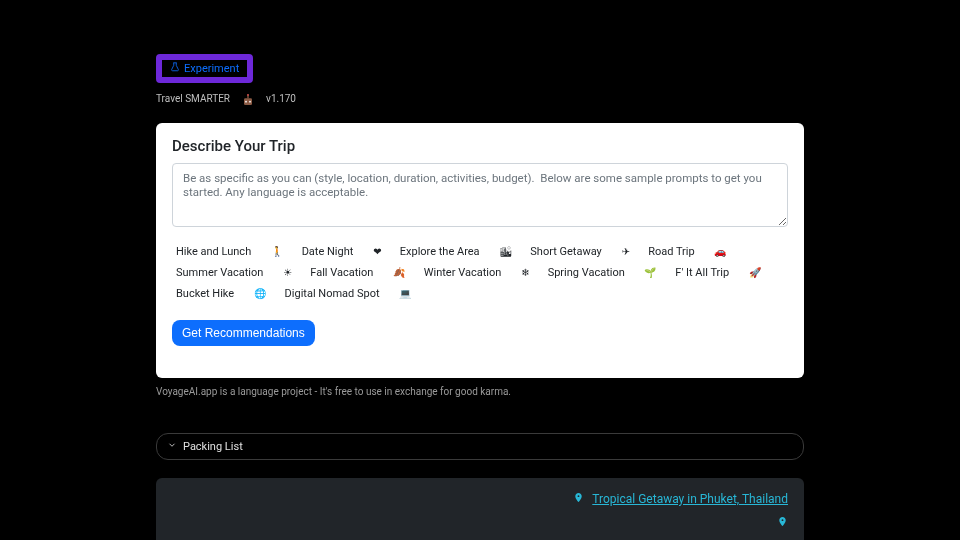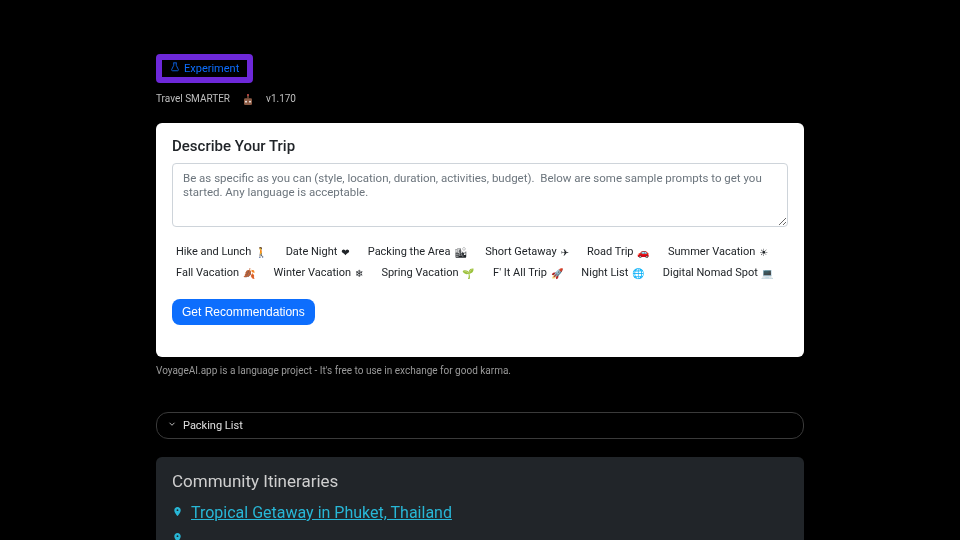--- a/index.html
+++ b/index.html
@@ -66,22 +66,22 @@
   .chips {
     display: flex;
     flex-wrap: wrap;
     gap: 8px 18px;
     margin: 14px 4px 6px 4px;
   }
   .chip {
     font-size: 11px;
     color: #212529;
     display: inline-flex;
-    align-items: flex-end;
-    gap: 4px;
+    align-items: center;
+    gap: 20px;
     cursor: pointer;
   }
   .chip .ico { font-size: 10px; }
   .actions { margin-top: 20px; }
   .btn-primary {
     background: #0d6efd;
     color: #fff;
     border: none;
     border-radius: 8px;
     padding: 6px 10px;
@@ -117,21 +117,22 @@
     font-weight: 400;
     color: #cfcfcf;
     margin-bottom: 12px;
   }
   .itin-list { list-style: none; }
   .itin-item {
     display: flex;
     align-items: center;
     gap: 8px;
     margin-bottom: 10px;
-    font-size: 16px;
+    font-size: 12px;
+    justify-content: flex-end;
   }
   .itin-item a {
     color: #28b7d6;
     text-decoration: underline;
   }
   .pin { color: #28b7d6; font-size: 11px; }
 </style>
 </head>
 <body>
 
@@ -167,21 +168,21 @@
     <div class="chips" id="chips">
         <span class="chip">
           <span>Hike and Lunch</span>
           <span class="ico">🚶</span>
         </span>
         <span class="chip">
           <span>Date Night</span>
           <span class="ico">❤</span>
         </span>
         <span class="chip">
-          <span>Packing the Area</span>
+          <span>Explore the Area</span>
           <span class="ico">🏙</span>
         </span>
         <span class="chip">
           <span>Short Getaway</span>
           <span class="ico">✈</span>
         </span>
         <span class="chip">
           <span>Road Trip</span>
           <span class="ico">🚗</span>
         </span>
@@ -199,21 +200,21 @@
         </span>
         <span class="chip">
           <span>Spring Vacation</span>
           <span class="ico">🌱</span>
         </span>
         <span class="chip">
           <span>F' It All Trip</span>
           <span class="ico">🚀</span>
         </span>
         <span class="chip">
-          <span>Night List</span>
+          <span>Bucket Hike</span>
           <span class="ico">🌐</span>
         </span>
         <span class="chip">
           <span>Digital Nomad Spot</span>
           <span class="ico">💻</span>
         </span>
       </div>
     <div class="actions">
       <button class="btn-primary">Get Recommendations</button>
     </div>
@@ -224,21 +225,20 @@
   <div class="accordion">
     <span>
       <svg width="10" height="10" viewBox="0 0 24 24" fill="none" stroke="#e0e0e0" stroke-width="2">
           <polyline points="6 9 12 15 18 9"></polyline>
         </svg>
     </span>
     <span>Packing List</span>
   </div>
 
   <div class="panel">
-    <h3>Community Itineraries</h3>
     <ul class="itin-list" id="itins">
         <li class="itin-item">
           <span class="pin"><svg width="11" height="11" viewBox="0 0 24 24" fill="#28b7d6">
               <path d="M12 2C8 2 5 5 5 9c0 5 7 13 7 13s7-8 7-13c0-4-3-7-7-7zm0 9a2 2 0 1 1 0-4 2 2 0 0 1 0 4z"></path>
             </svg></span>
           <a href="#">Tropical Getaway in Phuket, Thailand</a>
         </li>
         <li class="itin-item">
           <span class="pin"><svg width="11" height="11" viewBox="0 0 24 24" fill="#28b7d6">
               <path d="M12 2C8 2 5 5 5 9c0 5 7 13 7 13s7-8 7-13c0-4-3-7-7-7zm0 9a2 2 0 1 1 0-4 2 2 0 0 1 0 4z"></path>

